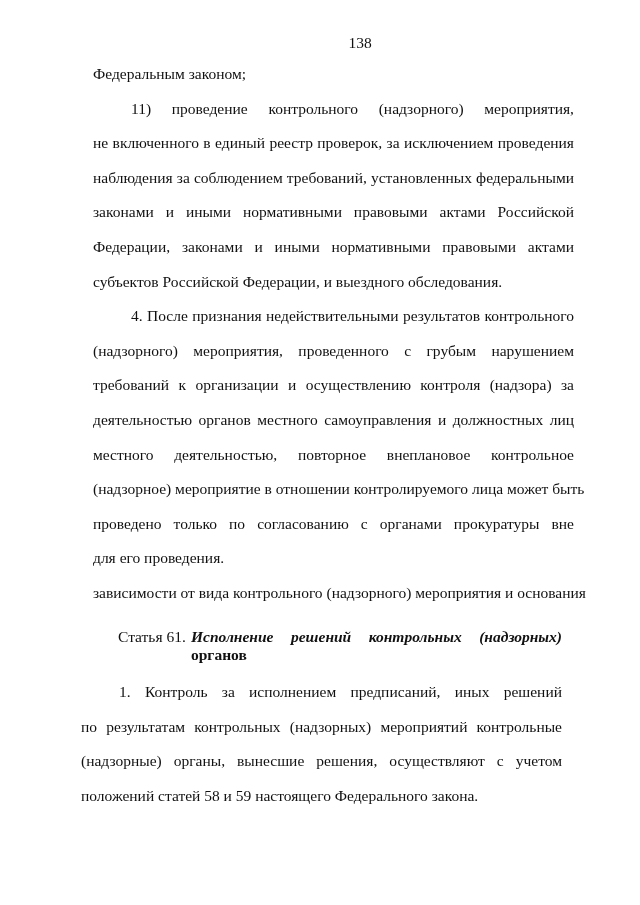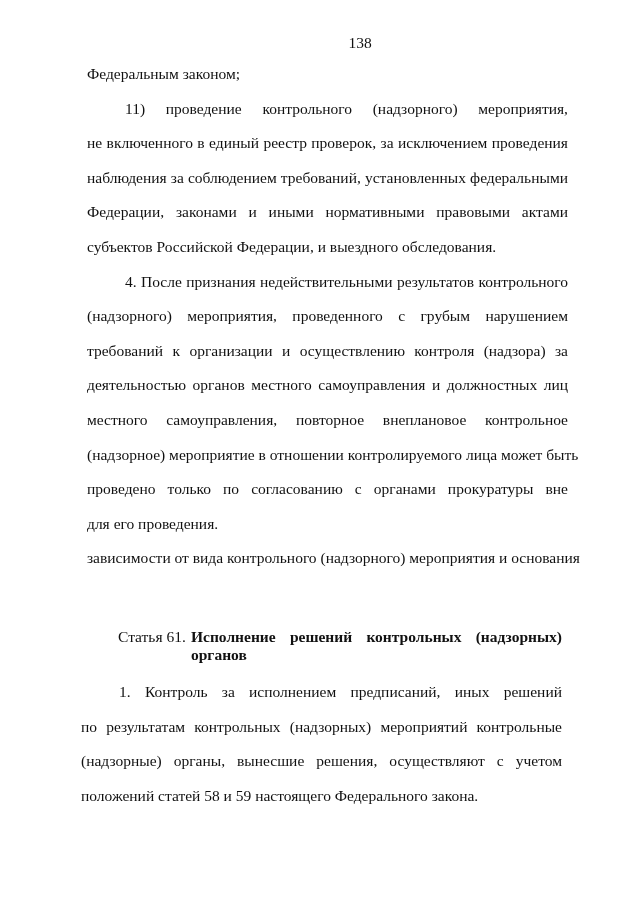--- a/index.html
+++ b/index.html
@@ -1,47 +1,48 @@
 <!DOCTYPE html>
 <html><head>
   <meta charset="utf-8">
   <style>
     html, body { margin: 0; padding: 0; background: #ffffff; }
     body { width: 640px; height: 905px; position: relative; overflow: hidden;
            font-family: "Liberation Serif", serif; color: #111111; }
     .page-number { position: absolute; top: 34px; left: 0; width: 640px; text-align: center;
                    font-size: 15.5px; margin-left: 40px; }
-    .content { position: absolute; left: 87px; width: 481px; top: 64px; }
+    .content { position: absolute; left: 93px; width: 481px; top: 64px; }
     .line { font-size: 15.5px; height: 34.6px; line-height: 20px; white-space: nowrap; }
     .just { text-align: justify; text-align-last: justify; }
     .indent { padding-left: 38px; }
     .article { position: absolute; left: 118px; top: 628px; width: 444px; font-size: 15.5px; }
     .article-label { position: absolute; left: 0; top: 0; white-space: nowrap; text-align: right; }
     .article-title { position: absolute; left: 73px; top: 0; width: 371px; font-weight: bold; line-height: 18px; }
-    .article-title .t1 { text-align: justify; text-align-last: justify; display: block; }
+    .article-title .t1 { text-align: justify; text-align-last: justify; display: block; font-style: italic; }
     .content2 { position: absolute; left: 81px; width: 481px; top: 682px; }
   </style>
 </head>
 <body>
 
 <div class="page-number">138</div>
 
 <div class="content">
   <div class="line">Федеральным законом;</div>
   <div class="line just indent">11) проведение контрольного (надзорного) мероприятия,</div>
   <div class="line just">не включенного в единый реестр проверок, за исключением проведения</div>
   <div class="line just">наблюдения за соблюдением требований, установленных федеральными</div>
+  <div class="line just">законами и иными нормативными правовыми актами Российской</div>
   <div class="line just">Федерации, законами и иными нормативными правовыми актами</div>
   <div class="line">субъектов Российской Федерации, и выездного обследования.</div>
 
   <div class="line just indent">4. После признания недействительными результатов контрольного</div>
   <div class="line just">(надзорного) мероприятия, проведенного с грубым нарушением</div>
   <div class="line just">требований к организации и осуществлению контроля (надзора) за</div>
   <div class="line just">деятельностью органов местного самоуправления и должностных лиц</div>
-  <div class="line just">местного самоуправления, повторное внеплановое контрольное</div>
+  <div class="line just">местного деятельностью, повторное внеплановое контрольное</div>
   <div class="line just">(надзорное) мероприятие в отношении контролируемого лица может быть</div>
   <div class="line just">проведено только по согласованию с органами прокуратуры вне</div>
   <div class="line">для его проведения.</div>
   <div class="line just">зависимости от вида контрольного (надзорного) мероприятия  и основания</div>
 </div>
 
 <div class="article">
   <span class="article-label">Статья 61.</span>
   <div class="article-title">
     <span class="t1">Исполнение решений контрольных (надзорных)</span>

